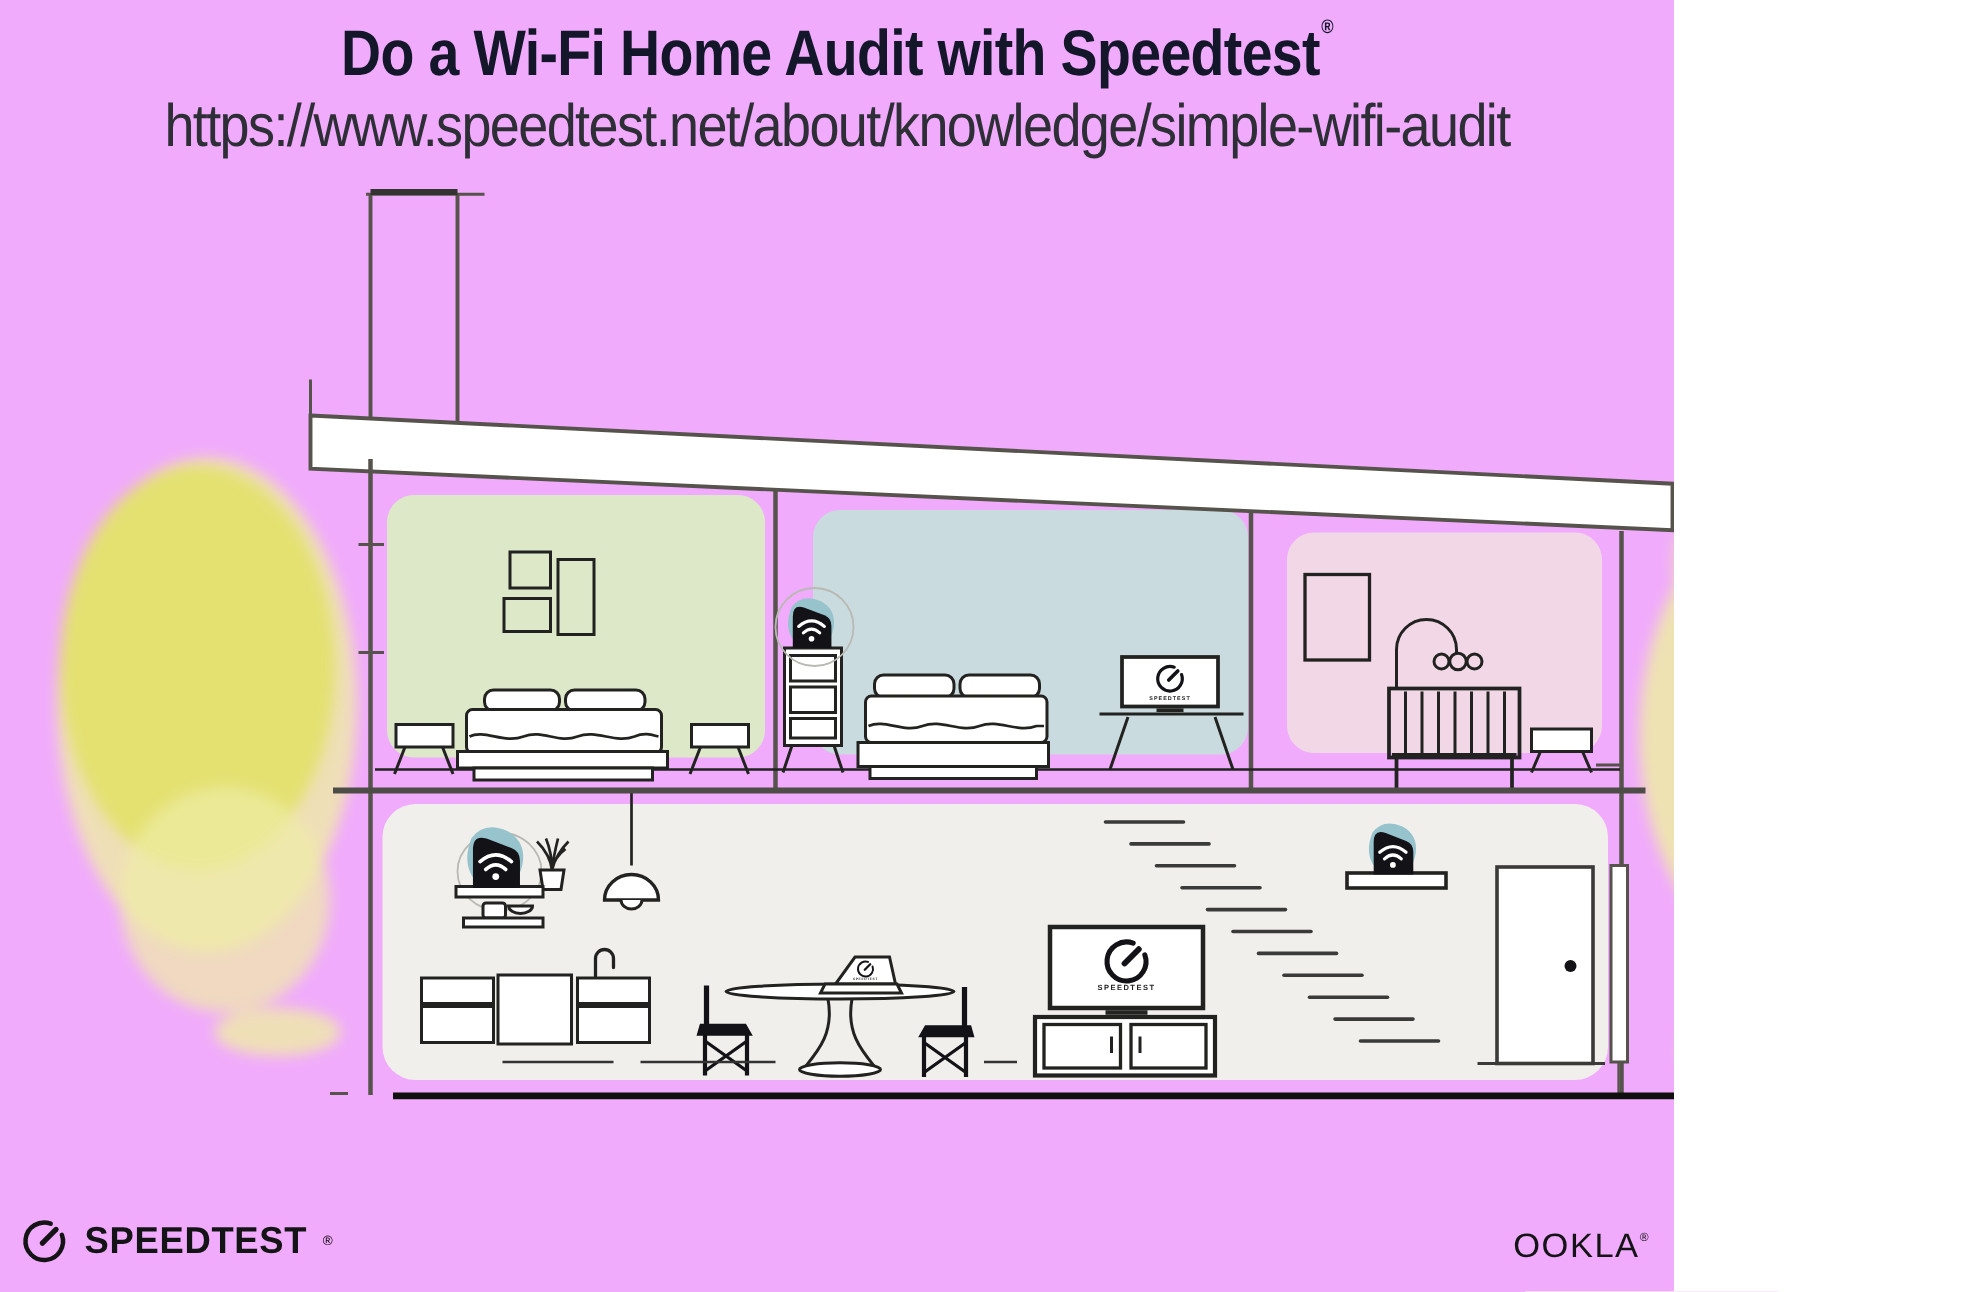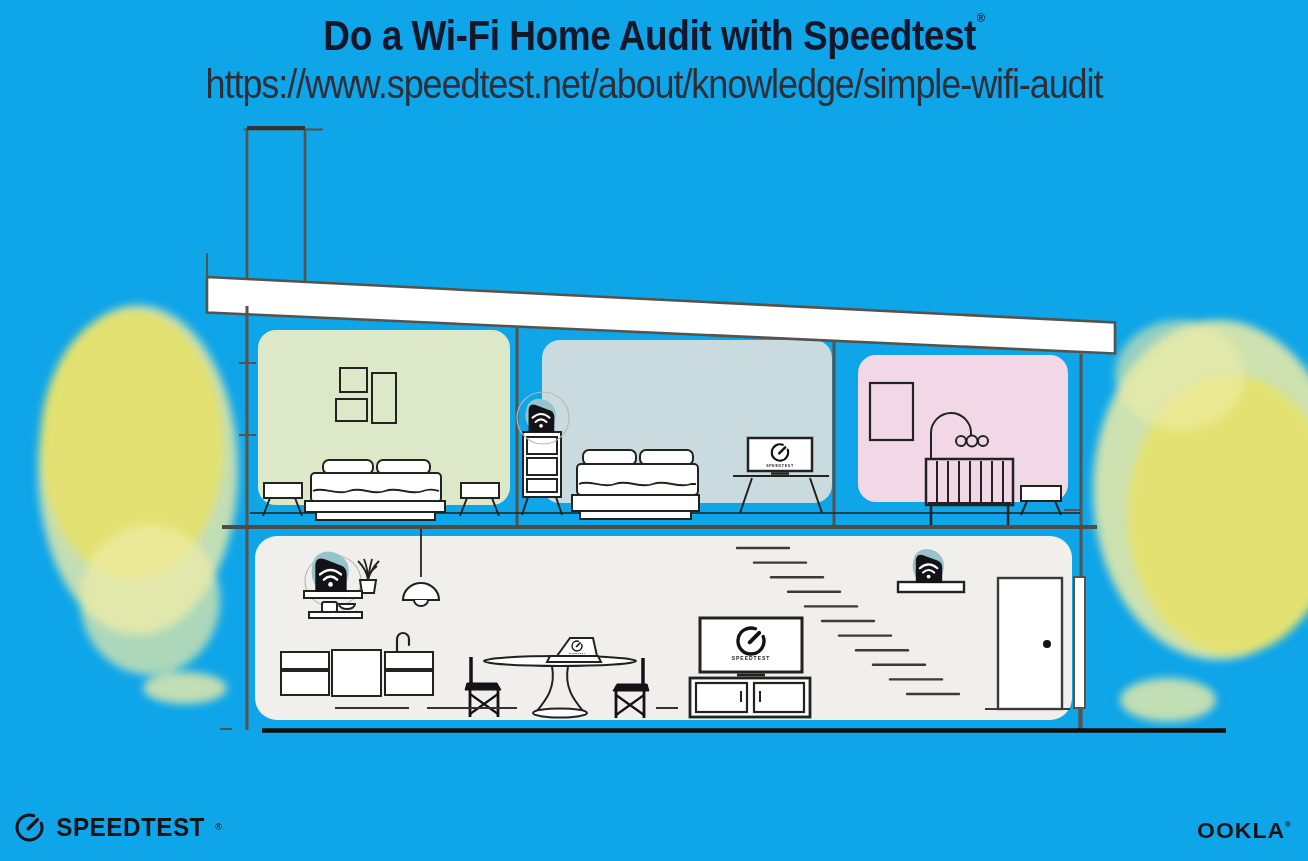--- a/index.html
+++ b/index.html
@@ -1,30 +1,30 @@
 <!DOCTYPE html>
 <html style="--title-text: #14172a; --url-text: #2e2e36; --room-green: #dde8c9; --room-blue: #c9dbdf; --room-pink: #f2d8e6; --lower-floor: #f1efec; --tree-yellow: #e4e16e; --tree-yellow-light: #efeca6; --node-teal: #97c3cd; --device-black: #121217; --line-black: #222220; --line-structure: #55534b; --stair-gray: #3a3a38; --logo-black: #141416;"><head>
 <meta charset="utf-8">
 <style>
   html,body{margin:0;padding:0;background:#fff;}
-  .canvas{position:relative;width:1308px;height:861px;background:#0ea5e9;overflow:hidden;
+  .canvas{position:relative;width:1116px;height:861px;background:#f0abfc;overflow:hidden;
           font-family:"Liberation Sans",sans-serif;}
   .title{position:absolute;top:10px;left:0;width:100%;text-align:center;margin:0;
          font-size:43px;font-weight:bold;color:var(--title-text);
          letter-spacing:-0.5px;transform:scaleX(.86);}
   .title sup{font-size:13px;vertical-align:28px;margin-left:1px;}
   .url{position:absolute;top:62px;left:0;width:100%;text-align:center;
        font-size:40px;font-weight:400;color:var(--url-text);
        letter-spacing:-1.2px;transform:scaleX(.9);}
   .house{position:absolute;left:0;top:0;}
   .st-logo{position:absolute;left:14px;top:811px;display:flex;align-items:center;gap:8px;}
   .st-logo .wordmark{font-size:25px;font-weight:bold;letter-spacing:.5px;
                      color:var(--logo-black);transform:scaleX(.97);}
   .st-logo sup{font-size:9px;vertical-align:12px;}
-  .ookla{position:absolute;right:16px;top:817px;font-size:23px;font-weight:bold;
+  .ookla{position:absolute;right:16px;top:817px;font-size:23px;font-weight:normal;
          letter-spacing:1px;color:var(--logo-black);transform:scaleY(.98);}
   .ookla sup{font-size:8px;vertical-align:11px;}
   svg text{font-family:"Liberation Sans",sans-serif;font-weight:bold;}
 </style>
 </head>
 <body>
 
 <div class="canvas">
 
   <h1 class="title"><span>Do a Wi-Fi Home Audit with Speedtest</span><sup>®</sup></h1>

